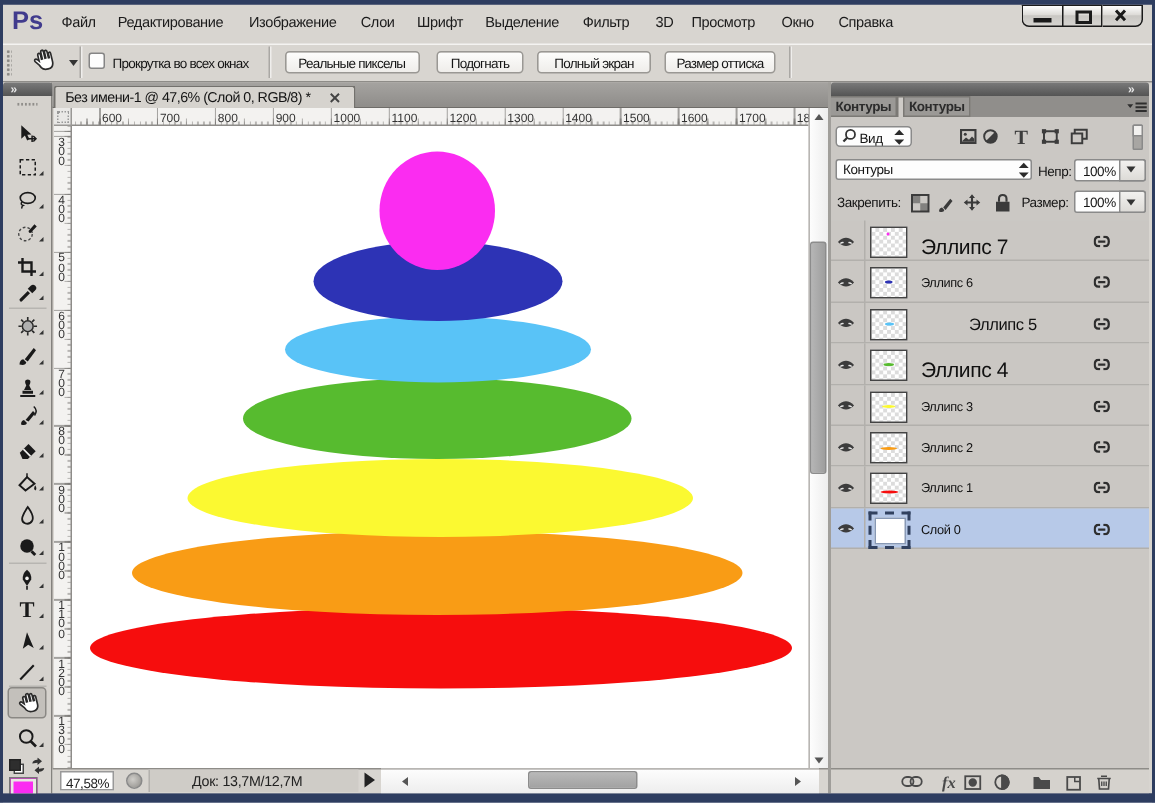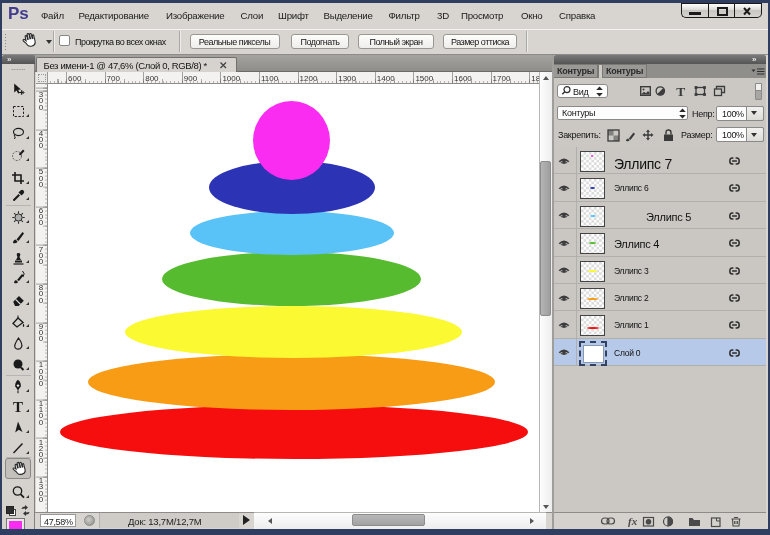--- a/index.html
+++ b/index.html
@@ -338,21 +338,21 @@
 <path d="M4.4 0.9 H3.3 Q0.8 0.9 0.8 4 Q0.8 7.1 3.3 7.1 H4.4 M6.6 0.9 H7.7 Q10.2 0.9 10.2 4 Q10.2 7.1 7.7 7.1 H6.6 M3.1 4 H7.9" fill="none" stroke="#2e2e2e" stroke-width="1.5"></path>
   </svg>
 <div class="a" style="left:554px;top:229.2px;width:212px;height:27.4px;background:#cac7c3;border-bottom:1px solid #b2b0ac"></div>
 <svg class="a" style="left:558px;top:238.7px" width="12" height="9" viewBox="0 0 12 9">
 <path d="M0.6 4.3 Q6 -1.2 11.4 4.3 Q6 9.8 0.6 4.3 Z" fill="#3c3c3c"></path>
 <path d="M2.2 5.4 Q3.4 4.4 4.4 4.8 M7.6 4.8 Q8.6 4.4 9.8 5.4" stroke="#e8e8e8" stroke-width="0.9" fill="none"></path>
   </svg>
 <div class="a" style="left:576px;top:229.2px;width:1px;height:27.4px;background:#b2b0ac"></div>
 <div class="a" style="left:580px;top:233.2px;width:25px;height:21px;border:1px solid #444;background:#fff;background-image:conic-gradient(#dcdcdc 25%,#fff 0 50%,#dcdcdc 0 75%,#fff 0);background-size:5.2px 5.2px"></div>
 <div class="a" style="left:589.0px;top:242.4px;width:7px;height:2px;background:#57bb2f;border-radius:50%"></div>
-<div class="a" style="left:614px;top:238.2px;font-size:11px;letter-spacing:-0.25px;color:#111;white-space:nowrap">Эллипс 4</div>
+<div class="a" style="left:614px;top:238.2px;font-size:14px;letter-spacing:-0.25px;color:#111;white-space:nowrap">Эллипс 4</div>
 <svg class="a" style="left:728.5px;top:239.1px" width="11" height="8" viewBox="0 0 11 8">
 <path d="M4.4 0.9 H3.3 Q0.8 0.9 0.8 4 Q0.8 7.1 3.3 7.1 H4.4 M6.6 0.9 H7.7 Q10.2 0.9 10.2 4 Q10.2 7.1 7.7 7.1 H6.6 M3.1 4 H7.9" fill="none" stroke="#2e2e2e" stroke-width="1.5"></path>
   </svg>
 <div class="a" style="left:554px;top:256.6px;width:212px;height:27.4px;background:#cac7c3;border-bottom:1px solid #b2b0ac"></div>
 <svg class="a" style="left:558px;top:266.1px" width="12" height="9" viewBox="0 0 12 9">
 <path d="M0.6 4.3 Q6 -1.2 11.4 4.3 Q6 9.8 0.6 4.3 Z" fill="#3c3c3c"></path>
 <path d="M2.2 5.4 Q3.4 4.4 4.4 4.8 M7.6 4.8 Q8.6 4.4 9.8 5.4" stroke="#e8e8e8" stroke-width="0.9" fill="none"></path>
   </svg>
 <div class="a" style="left:576px;top:256.6px;width:1px;height:27.4px;background:#b2b0ac"></div>
 <div class="a" style="left:580px;top:260.6px;width:25px;height:21px;border:1px solid #444;background:#fff;background-image:conic-gradient(#dcdcdc 25%,#fff 0 50%,#dcdcdc 0 75%,#fff 0);background-size:5.2px 5.2px"></div>

